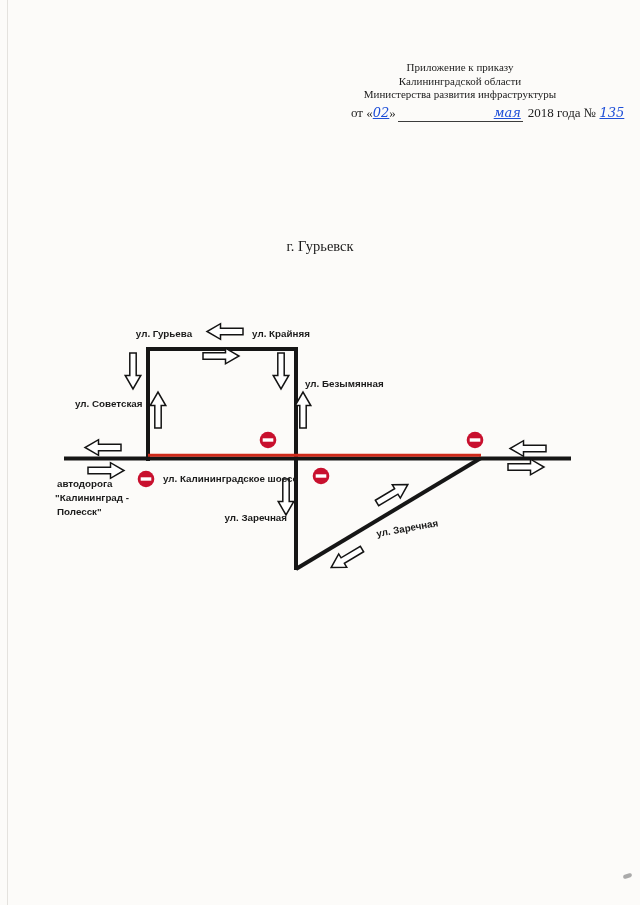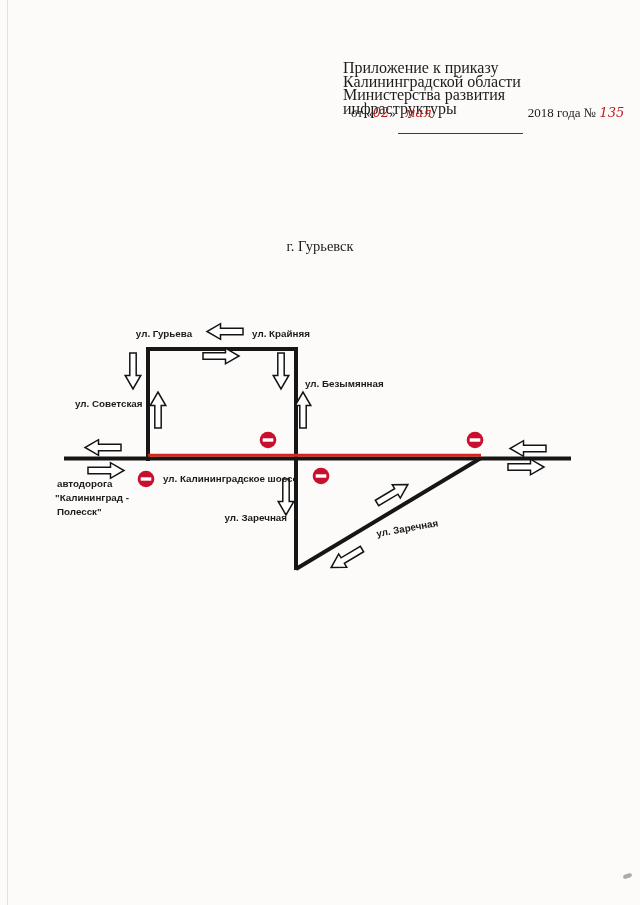--- a/index.html
+++ b/index.html
@@ -11,35 +11,36 @@
   .scan-edge-left {
     position:absolute; left:7px; top:0; bottom:0; width:1px;
     background:#e4e2de;
   }
   .scan-mark-br {
     position:absolute; left:623px; top:874px; width:9px; height:4px;
     background:#8f8f8f; border-radius:2px; transform:rotate(-18deg); opacity:.75;
   }
   .header-block {
     position:absolute; left:343px; top:61px; width:234px;
-    font-size:16px; line-height:13.6px; color:#1c1c1c;
+    text-align:center; font-size:11px; line-height:13.6px; color:#1c1c1c;
   }
   .order-line {
     position:absolute; left:351px; top:105px; font-size:13px;
     white-space:nowrap; color:#1c1c1c;
   }
   .ink {
-    color:#b91c1c; font-style:italic;
+    color:#1d4ed8; font-style:italic;
     font-family:"DejaVu Serif", serif;
+    text-decoration:underline;
   }
   .blank {
     display:inline-block; min-width:116px;
     border-bottom:1.1px solid #3c3c3c;
-    padding:0 2px 12px 7px; margin:0 5px 0 2px;
-    text-align:left;
+    padding:0 2px 0 7px; margin:0 5px 0 2px;
+    text-align:right;
   }
   .doc-title {
     position:absolute; left:0; top:229px; width:640px;
     text-align:center; font-size:14.5px; color:#1b1b1b;margin-top:9px;
   }
   svg.scheme { position:absolute; left:0; top:0; }
   svg.scheme text {
     font-family:"Liberation Sans", sans-serif;
     font-weight:700; font-size:9.8px; fill:#1b1b1b;
   }

